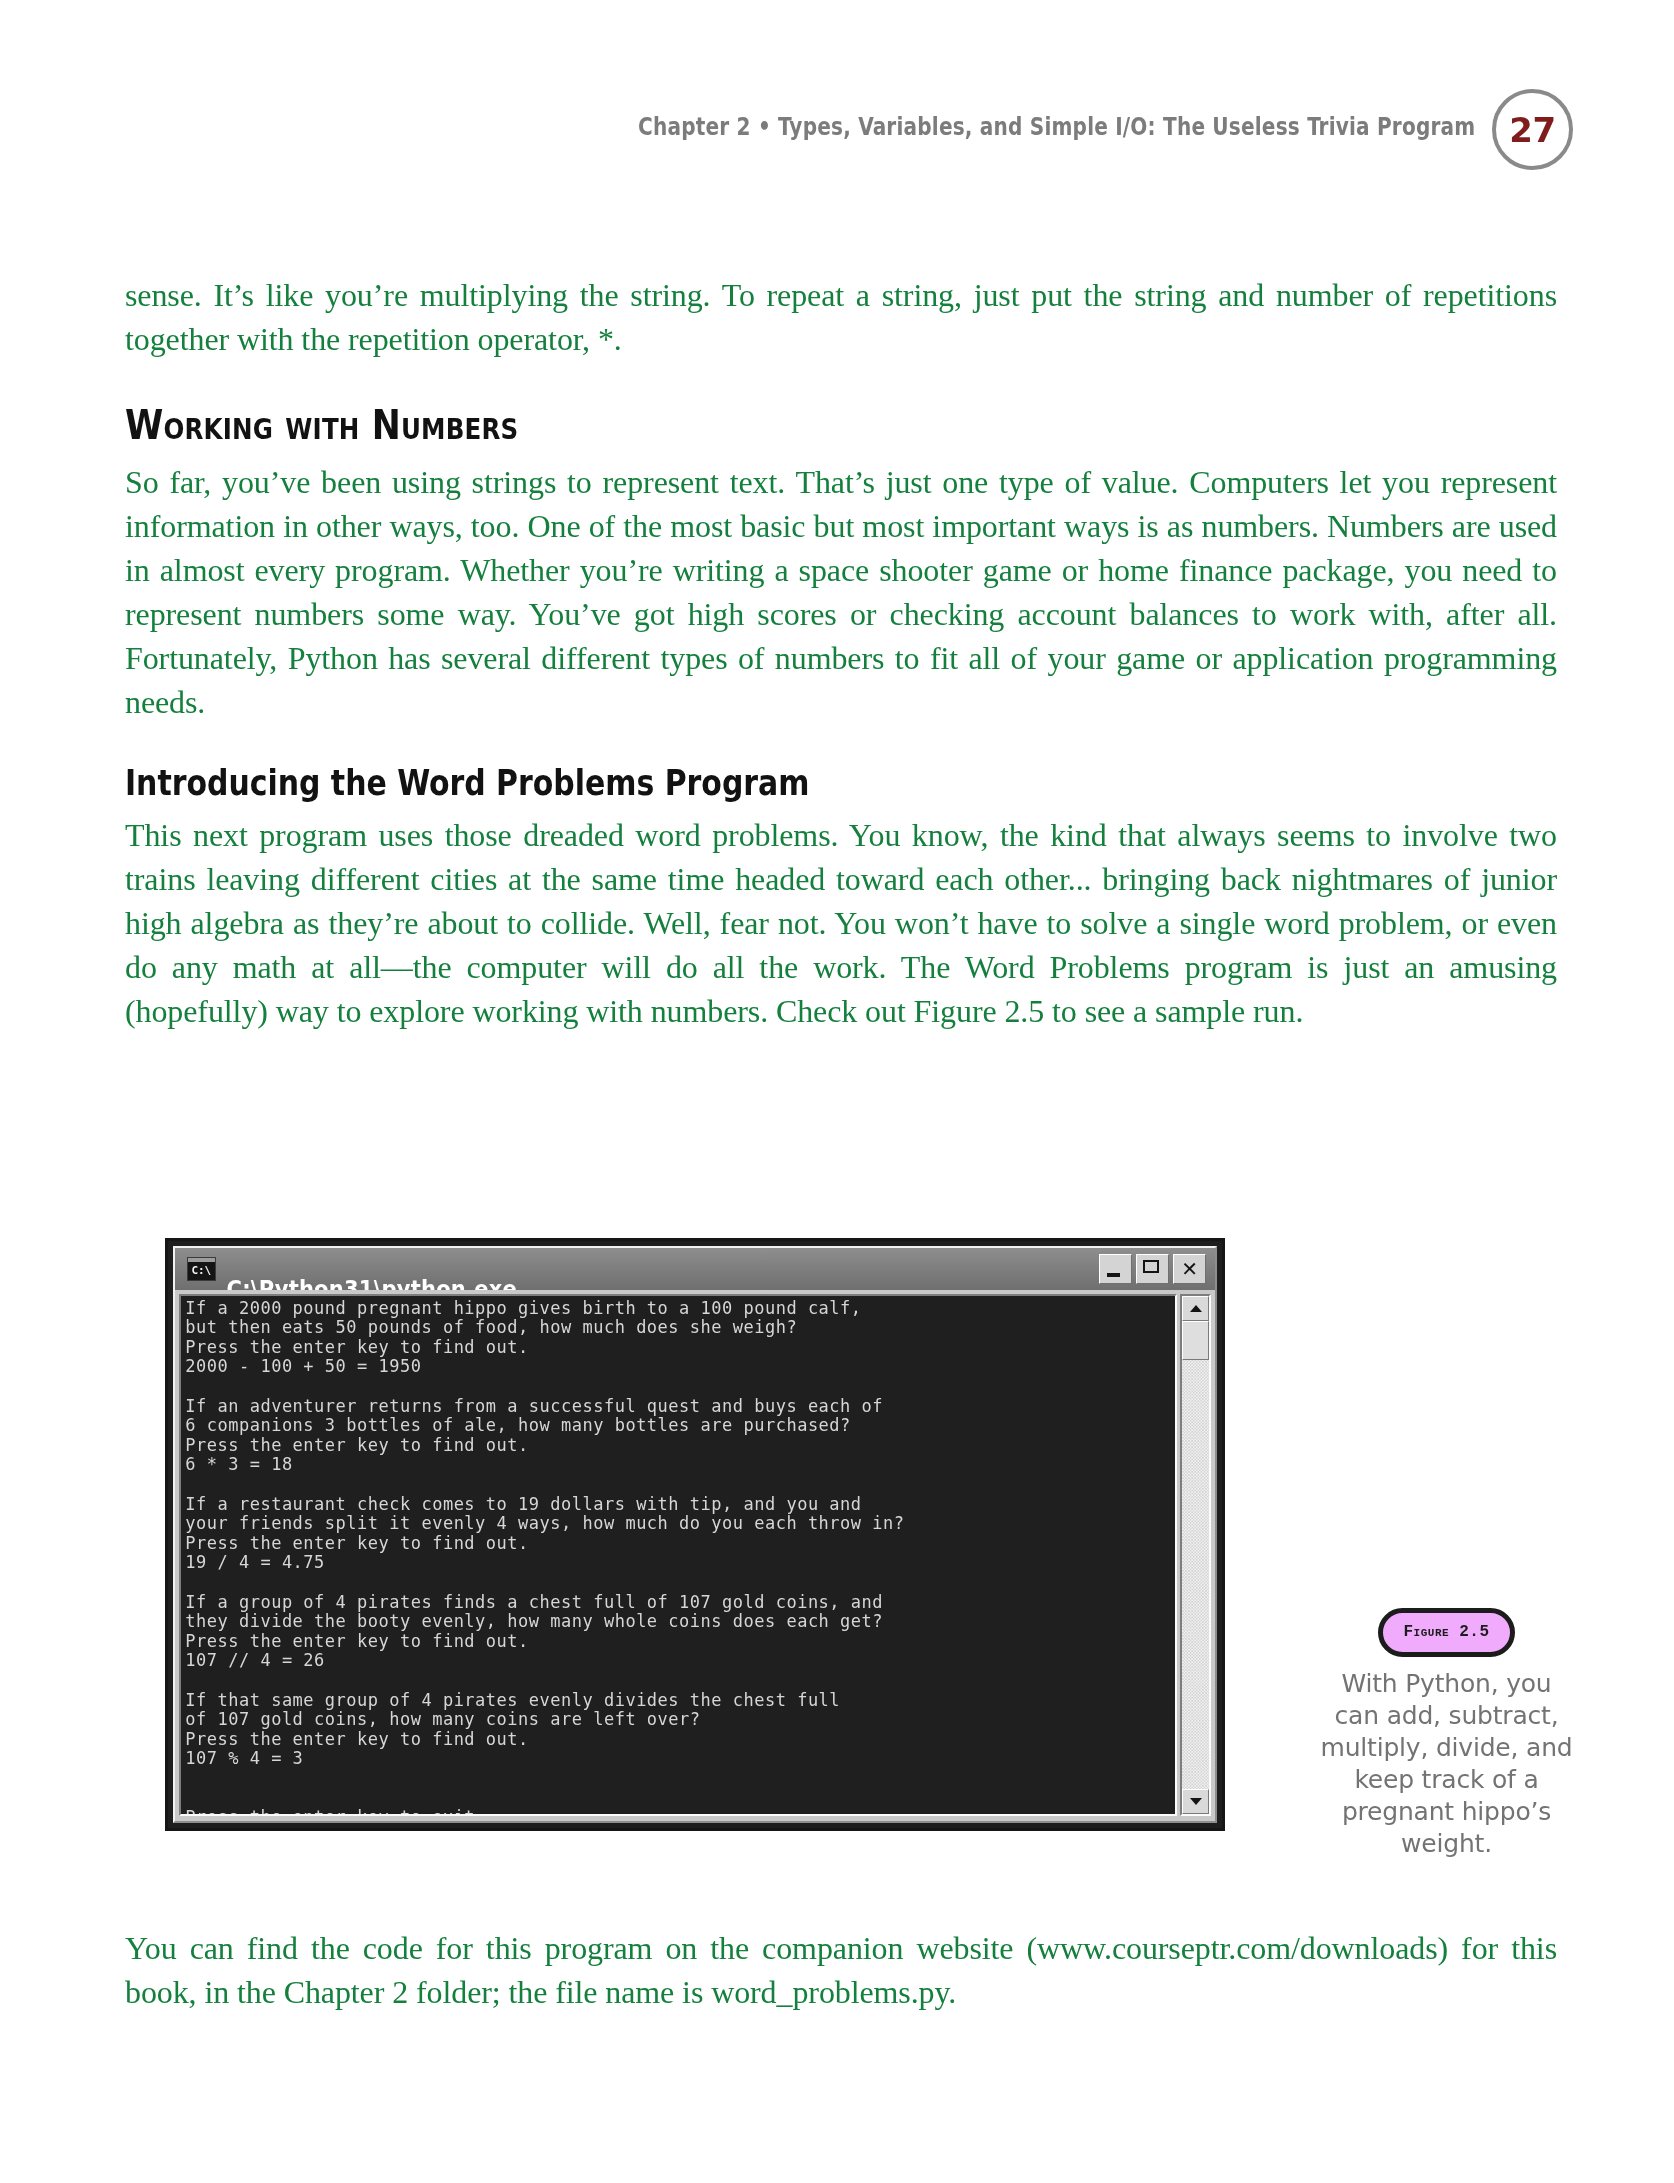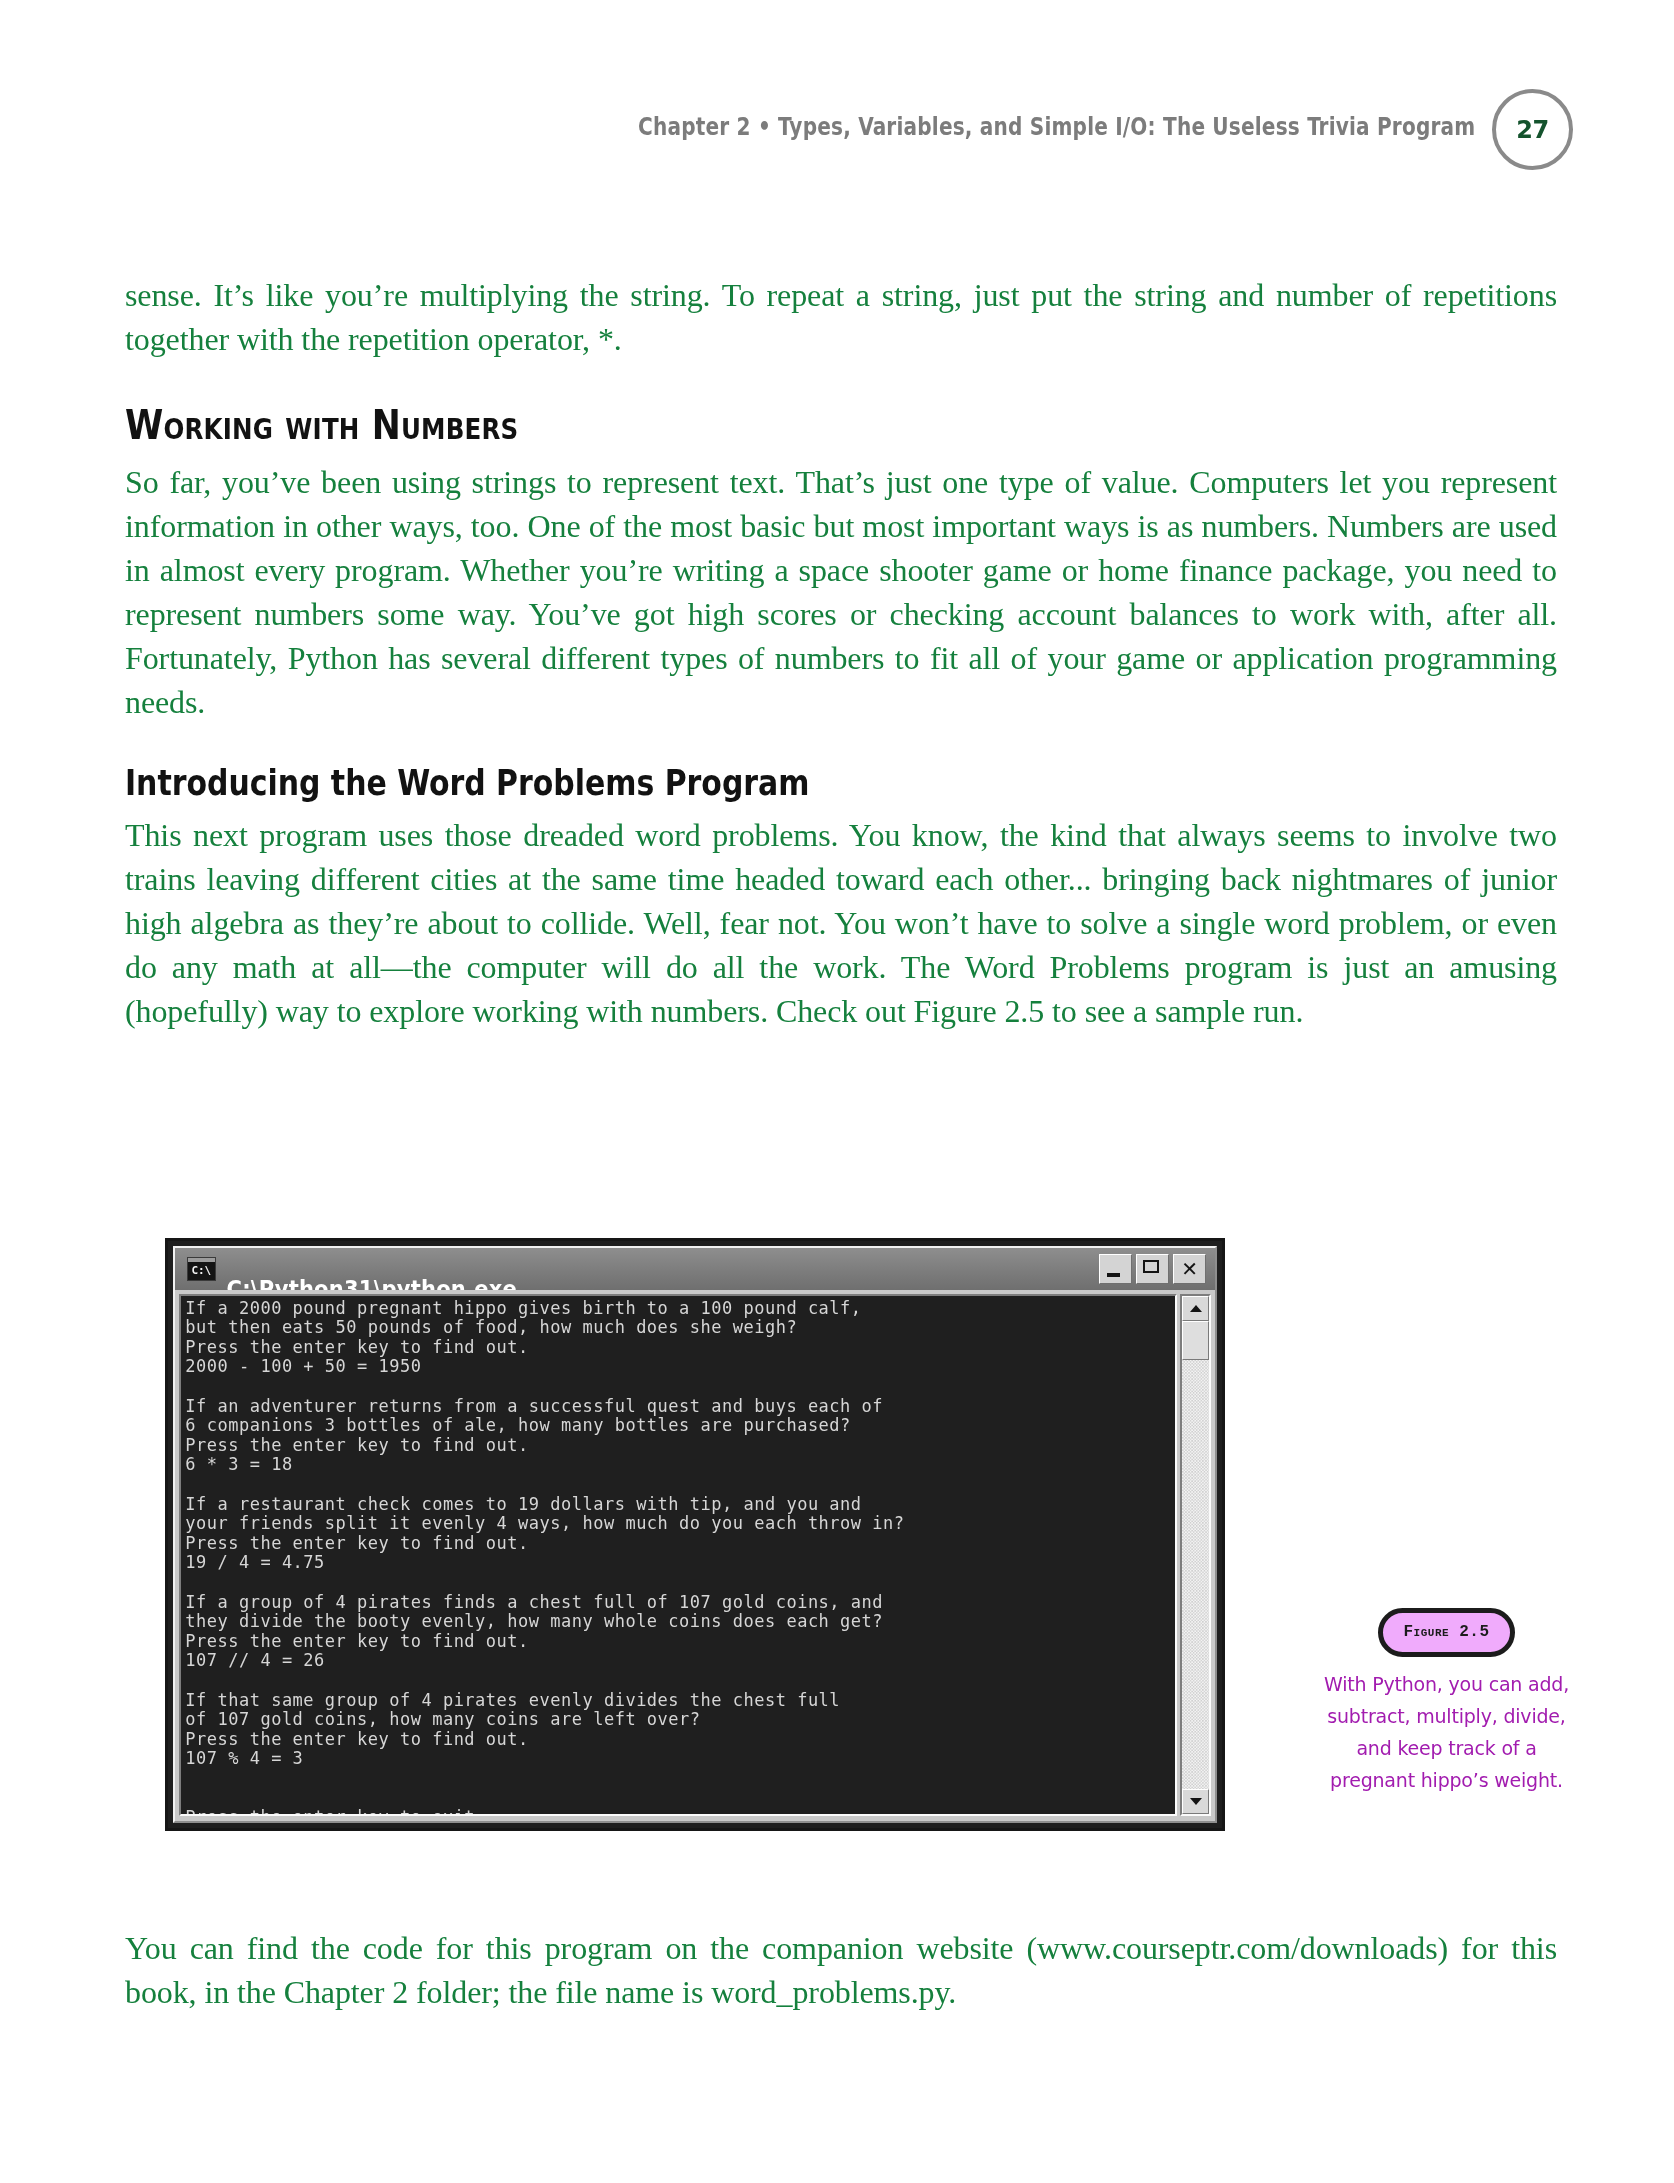--- a/index.html
+++ b/index.html
@@ -51,22 +51,22 @@
   }
   .page-number {
     position: absolute;
     left: 0; top: 0;
     width: 100%; height: 100%;
     display: flex;
     align-items: center;
     justify-content: center;
     font-family: "DejaVu Sans", "Liberation Sans", sans-serif;
     font-weight: bold;
-    font-size: 24px;
-    color: #14532d;
+    font-size: 34px;
+    color: #7f1d1d;
     letter-spacing: -0.4px;
   }
 
   
   .content {
     position: absolute;
     left: 125px;
     top: 273px;
     width: 1432px;
   }
@@ -342,23 +342,23 @@
     font-weight: bold;
     font-size: 16px;
     font-variant: small-caps;
     color: #1c1c1c;
     letter-spacing: 0.5px;
     line-height: 28px;
   }
   .figure-caption-text {
     margin-top: 11px;
     font-family: "DejaVu Sans", "Liberation Sans", sans-serif;
-    font-size: 19px;
+    font-size: 25px;
     line-height: 32px;
-    color: #a21caf;
+    color: #737373;
     letter-spacing: -0.2px;
   }
 
   
   .bottom-text {
     position: absolute;
     left: 125px;
     top: 1926px;
     width: 1432px;
   }

